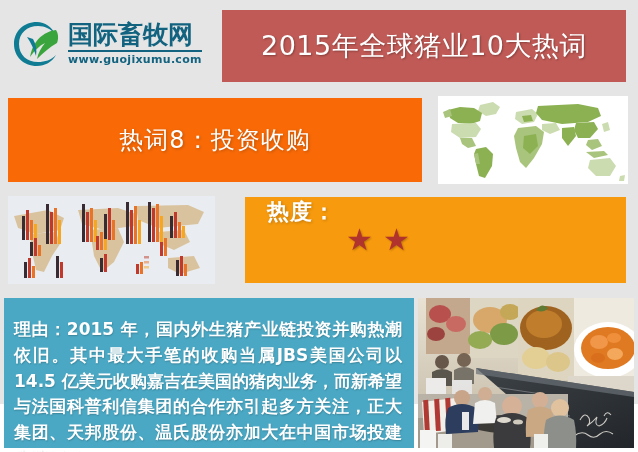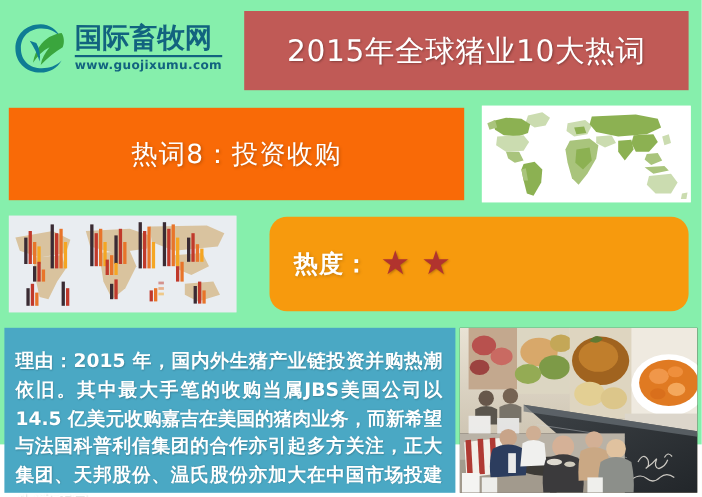--- a/index.html
+++ b/index.html
@@ -11,21 +11,21 @@
     width: 638px;
     height: 452px;
     font-family: "DejaVu Sans", "Liberation Sans", sans-serif;
     overflow: hidden;
     position: relative;
   }
   .page {
     position: relative;
     width: 638px;
     height: 404px;
-    background: #86efac;
+    background: #e5e5e5;
   }
 
   
   .logo-box {
     position: absolute;
     left: 12px; top: 8px;
     width: 205px; height: 72px;
     display: flex;
     align-items: center;
     justify-content: flex-start;
@@ -119,22 +119,20 @@
     overflow: hidden;
   }
   .chartmap-box svg { display:block; width:100%; height:100%; }
 
   .heat-banner {
     position: absolute;
     left: 245px; top: 197px;
     width: 381px; height: 86px;
     background: #f79a0d;
     display: flex;
-    align-items: center;
-    border-radius: 16px;
   }
   .heat-label {
     color: #ffffff;
     font-size: 22px;
     font-weight: bold;
     margin-left: 22px;
     letter-spacing: 1px;
     text-shadow: 1px 1px 3px rgba(0,0,0,0.22);
     white-space: nowrap;
   }

